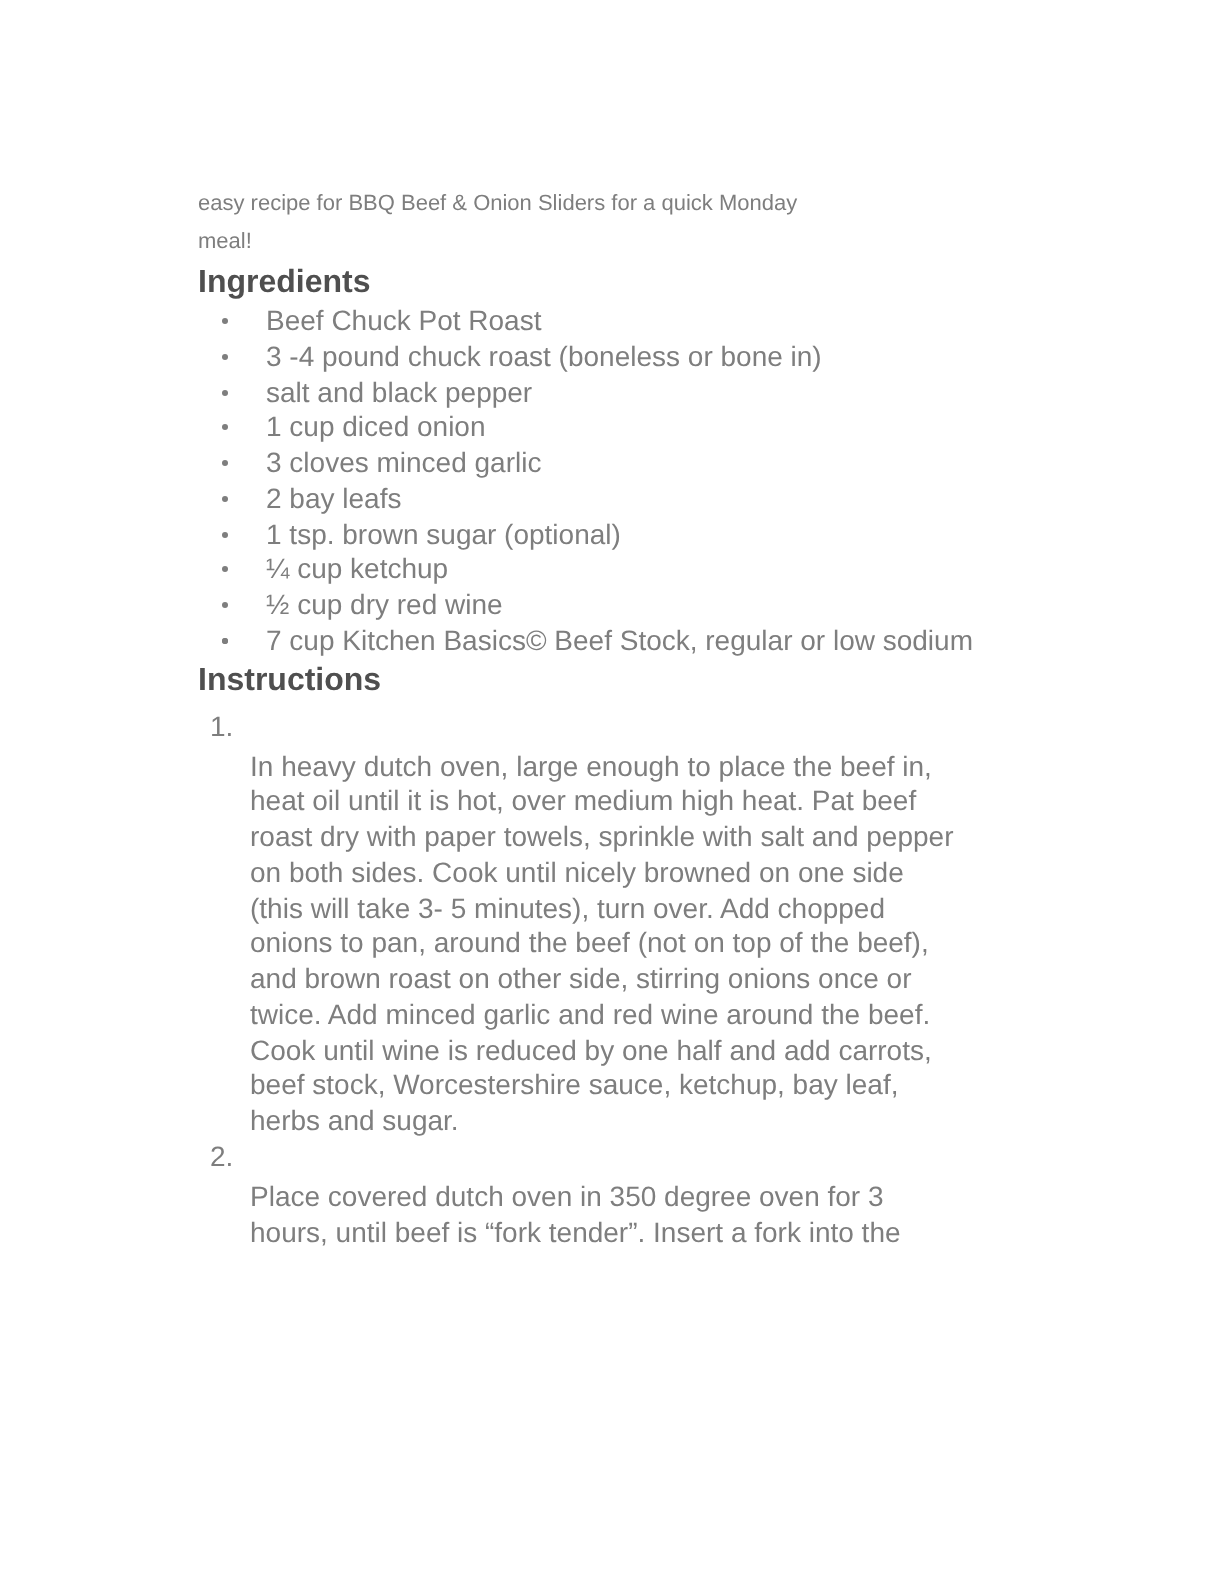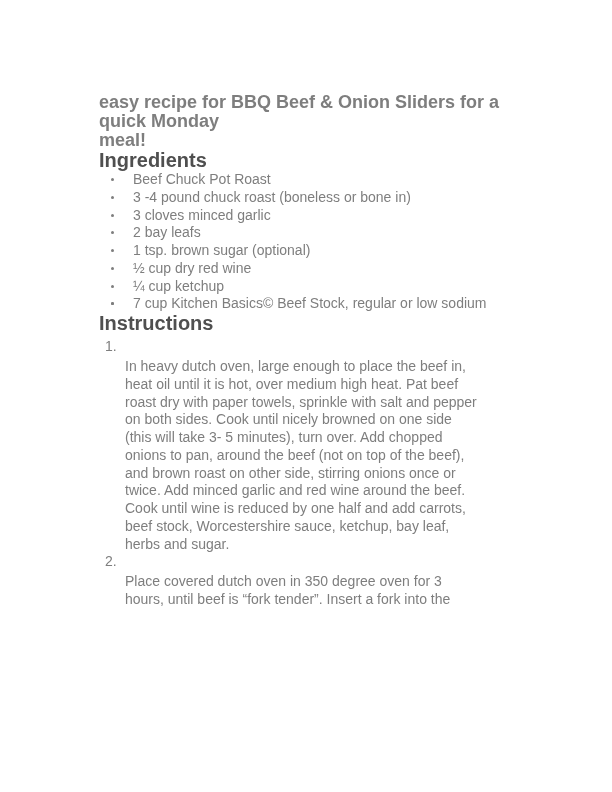--- a/index.html
+++ b/index.html
@@ -12,29 +12,28 @@
     font-family: "Liberation Sans", sans-serif;
   }
   .content {
     position: absolute;
     left: 99px;
     top: 93px;
     width: 414px;
   }
   .intro {
     margin: 0;
-    font-size: 18px;
+    font-size: 11px;
     line-height: 19px;
     color: #7e7e7e;
     white-space: pre-line;
-    font-weight: bold;
   }
   .doc-heading {
     margin: 0;
-    font-size: 20px;
+    font-size: 16px;
     line-height: 21px;
     font-weight: bold;
     color: #4f4f4f;
   }
   .ul { margin: 0; }
   .li {
     display: flex;
     font-size: 14px;
     line-height: 17.75px;
     color: #7e7e7e;
@@ -86,37 +85,45 @@
       <div class="li">
           <span class="bullet"></span>
           <span class="li-text">Beef Chuck Pot Roast</span>
         </div>
       <div class="li">
           <span class="bullet"></span>
           <span class="li-text">3 -4 pound chuck roast (boneless or bone in)</span>
         </div>
       <div class="li">
           <span class="bullet"></span>
+          <span class="li-text">salt and black pepper</span>
+        </div>
+      <div class="li">
+          <span class="bullet"></span>
+          <span class="li-text">1 cup diced onion</span>
+        </div>
+      <div class="li">
+          <span class="bullet"></span>
           <span class="li-text">3 cloves minced garlic</span>
         </div>
       <div class="li">
           <span class="bullet"></span>
           <span class="li-text">2 bay leafs</span>
         </div>
       <div class="li">
           <span class="bullet"></span>
           <span class="li-text">1 tsp. brown sugar (optional)</span>
         </div>
       <div class="li">
           <span class="bullet"></span>
-          <span class="li-text">½ cup dry red wine</span>
+          <span class="li-text">¼ cup ketchup</span>
         </div>
       <div class="li">
           <span class="bullet"></span>
-          <span class="li-text">¼ cup ketchup</span>
+          <span class="li-text">½ cup dry red wine</span>
         </div>
       <div class="li">
           <span class="bullet"></span>
         </div>
       <div class="li">
           <span class="bullet"></span>
           <span class="li-text">7 cup Kitchen Basics© Beef Stock, regular or low sodium</span>
         </div>
     </div>
 

